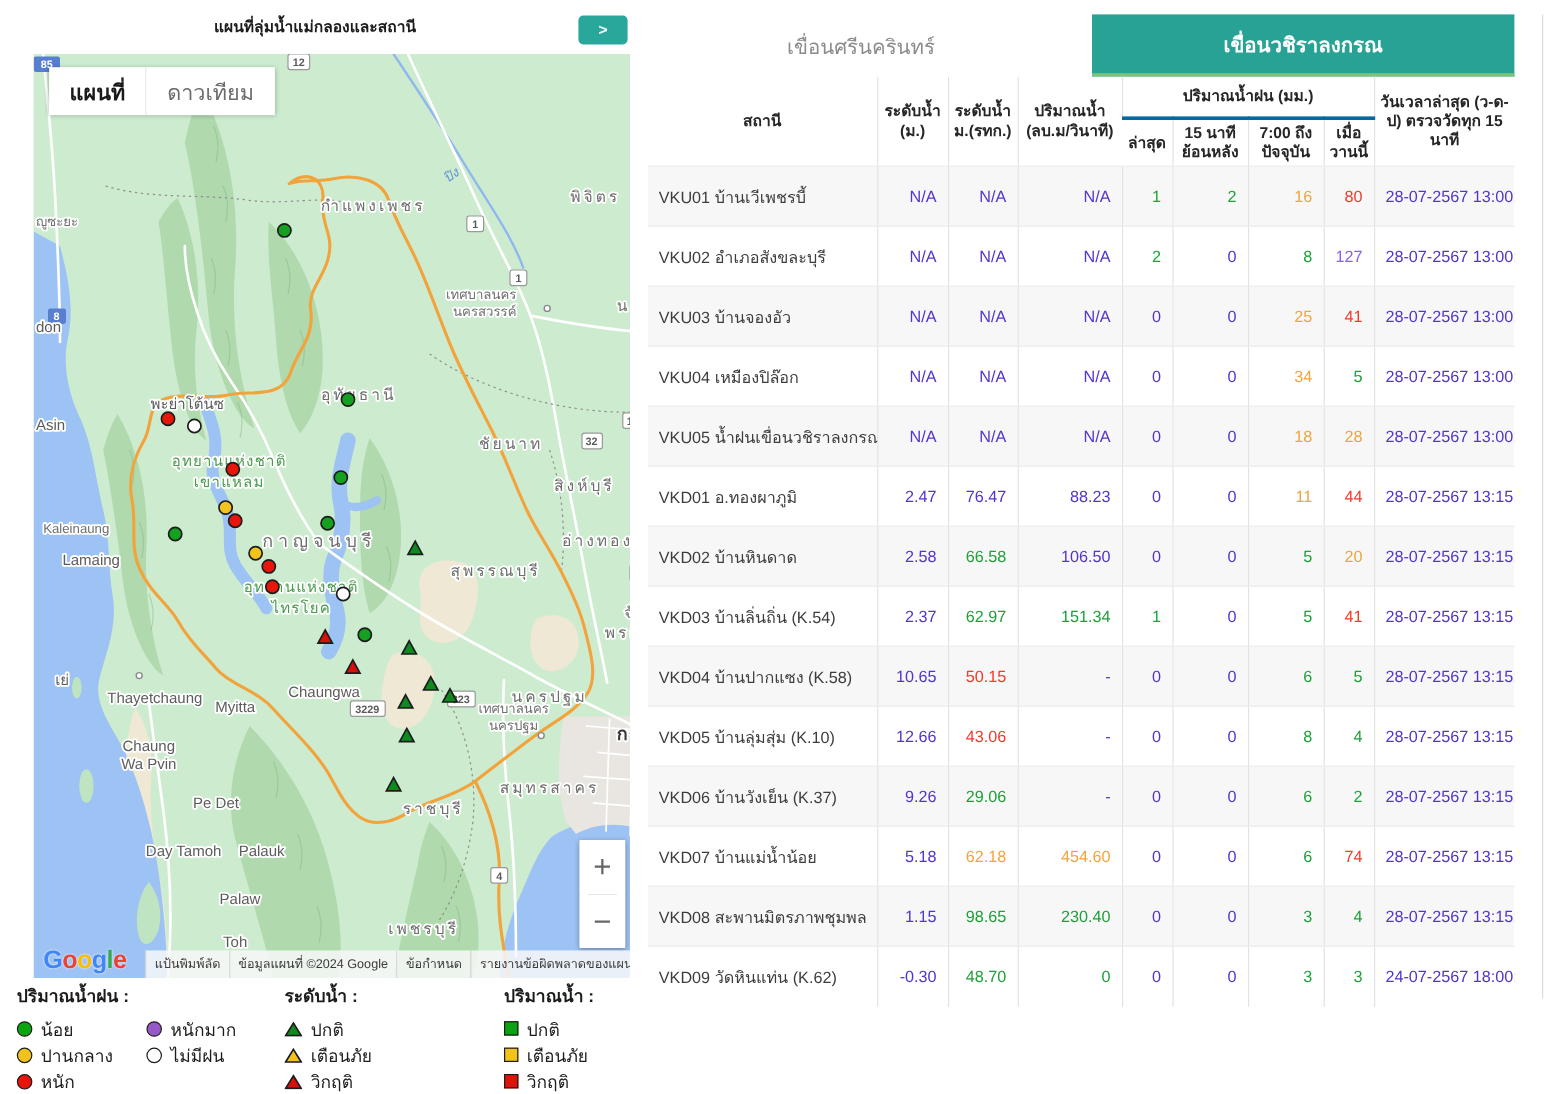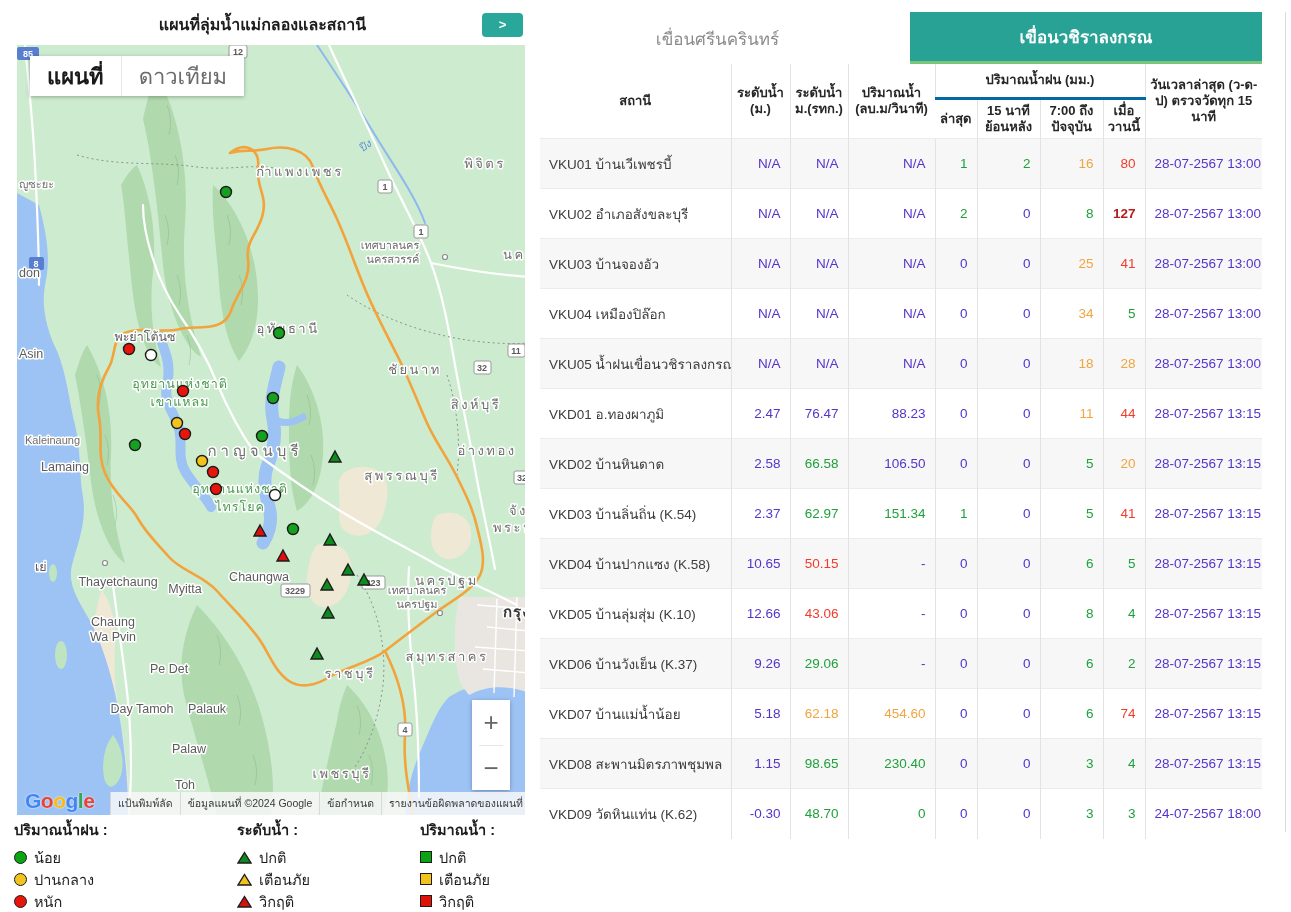--- a/index.html
+++ b/index.html
@@ -4,43 +4,43 @@
 <style>
   * { box-sizing: border-box; margin: 0; padding: 0; }
   html,body { width:1291px; height:912px; background:#fff; overflow:hidden;
               font-family:"Liberation Sans", sans-serif; }
   .app { position:relative; width:1291px; height:912px; }
 
   
   .left-panel { position:absolute; left:0; top:0; width:525px; height:912px; background:#fff; }
   .map-titlebar { position:absolute; left:0; top:0; width:525px; height:45px; }
   .map-title { position:absolute; left:0; right:0; top:12px; text-align:center;
-               font-size:16px; font-weight:bold; color:#1c1c1c; }
+               font-size:13px; font-weight:bold; color:#1c1c1c; }
   .expand-btn { position:absolute; right:2px; top:13px; width:41px; height:24px;
                 background:#2aa79b; color:#fff; border:none; border-radius:4px;
                 font-size:13px; font-weight:bold; cursor:pointer; line-height:24px; text-align:center; }
-  .map-wrap { position:absolute; left:17px; top:45px; width:513px; height:770px;
+  .map-wrap { position:absolute; left:28px; top:45px; width:513px; height:770px;
               overflow:hidden; background:#cdeccf; }
   svg text { font-family:"Liberation Sans", sans-serif; }
   .halo { paint-order:stroke; stroke:#ffffff; stroke-width:3px; stroke-linejoin:round; }
   .prov    { font-size:13px; letter-spacing:2.5px; fill:#6e6e6e; }
   .prov-lg { font-size:15px; letter-spacing:4px;  fill:#6e6e6e; }
   .town    { font-size:11px; fill:#6e6e6e; }
   .town-lg { font-size:12.5px; fill:#5c5c5c; }
   .park    { font-size:12.5px; letter-spacing:1px; fill:#4b9a4e; }
   .city    { font-size:15px; font-weight:bold; letter-spacing:1px; fill:#383838; }
   .river-label { font-size:11px; font-style:italic; fill:#5b8fd6; }
   .shield-txt { font-size:9px; font-weight:bold; fill:#5a5a5a; text-anchor:middle; }
   .shield-txt.blue { fill:#ffffff; }
 
   
   .map-type { position:absolute; left:13px; top:11px; display:flex;
               box-shadow:0 1px 4px rgba(0,0,0,.3); height:40px; }
   .map-type button { border:none; background:#fff; height:40px; padding:0 17px;
-              font-size:22px; cursor:pointer; font-family:"Liberation Sans",sans-serif; }
+              font-size:18px; cursor:pointer; font-family:"Liberation Sans",sans-serif; }
   .map-type .active-type { font-weight:bold; color:#1a1a1a; }
   .map-type .idle-type { color:#6b6b6b; border-left:1px solid #e8e8e8; }
 
   
   .zoom-ctl { position:absolute; left:455px; top:655px; width:38px; height:90px;
               background:#fff; border-radius:2px; box-shadow:0 1px 4px rgba(0,0,0,.3);
               display:flex; flex-direction:column; }
   .zoom-ctl button { flex:1; border:none; background:#fff; font-size:26px; color:#666;
               cursor:pointer; line-height:1; }
   .zoom-ctl .divider { height:1px; background:#e6e6e6; margin:0 7px; }
@@ -90,21 +90,21 @@
                    overflow:hidden; }
   table.stations td:first-child { border-left:none; }
   table.stations tbody tr:nth-child(odd) td { background:#f7f7f7; }
   td.station { text-align:left; color:#3d3d3d; font-size:14px; padding-left:13px; }
   td.num { text-align:right; }
   td.num:last-child { text-align:center; padding-right:4px; }
   .c-ind { color:#5434cb; }
   .c-grn { color:#1fa13a; }
   .c-org { color:#f0a53f; }
   .c-red { color:#f23b2b; }
-  .c-mag { color:#b91c1c; font-weight:bold; }
+  .c-mag { color:#8b5cf6; font-weight:normal; }
 </style>
 </head>
 <body>
 
 <div class="app">
 
   <div class="left-panel">
     <div class="map-titlebar">
       <div class="map-title">แผนที่ลุ่มน้ำแม่กลองและสถานี</div>
       <button class="expand-btn">&gt;</button>
@@ -356,20 +356,30 @@
               </div>
             <div class="row">
                 <span class="sw sw-circle" style="background:#f2c21d"></span>
                 <span>ปานกลาง</span>
               </div>
             <div class="row">
                 <span class="sw sw-circle" style="background:#e8150b"></span>
                 <span>หนัก</span>
               </div>
           </div>
+          <div>
+            <div class="row">
+                <span class="sw sw-circle" style="background:#9659c8"></span>
+                <span>หนักมาก</span>
+              </div>
+            <div class="row">
+                <span class="sw sw-circle" style="background:#ffffff"></span>
+                <span>ไม่มีฝน</span>
+              </div>
+          </div>
         </div>
       </div>
       <div class="col" style="left:237px;">
         <h4>ระดับน้ำ :</h4>
         <div class="row">
             <svg class="sw" width="15" height="13">
               <path d="M7.5,1.5 L14,12 H1 Z" fill="#0e8a1e" stroke="#1d1d1d" stroke-width="1.4"></path>
             </svg>
             <span>ปกติ</span>
           </div>

